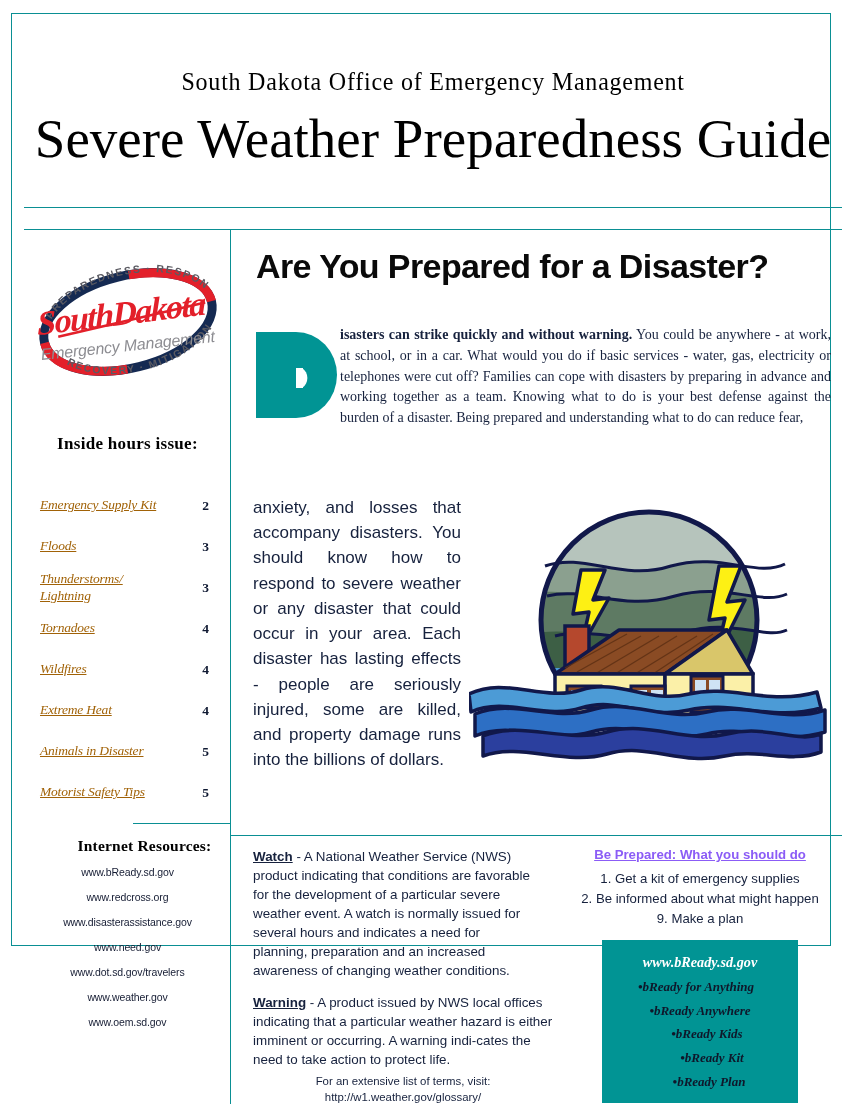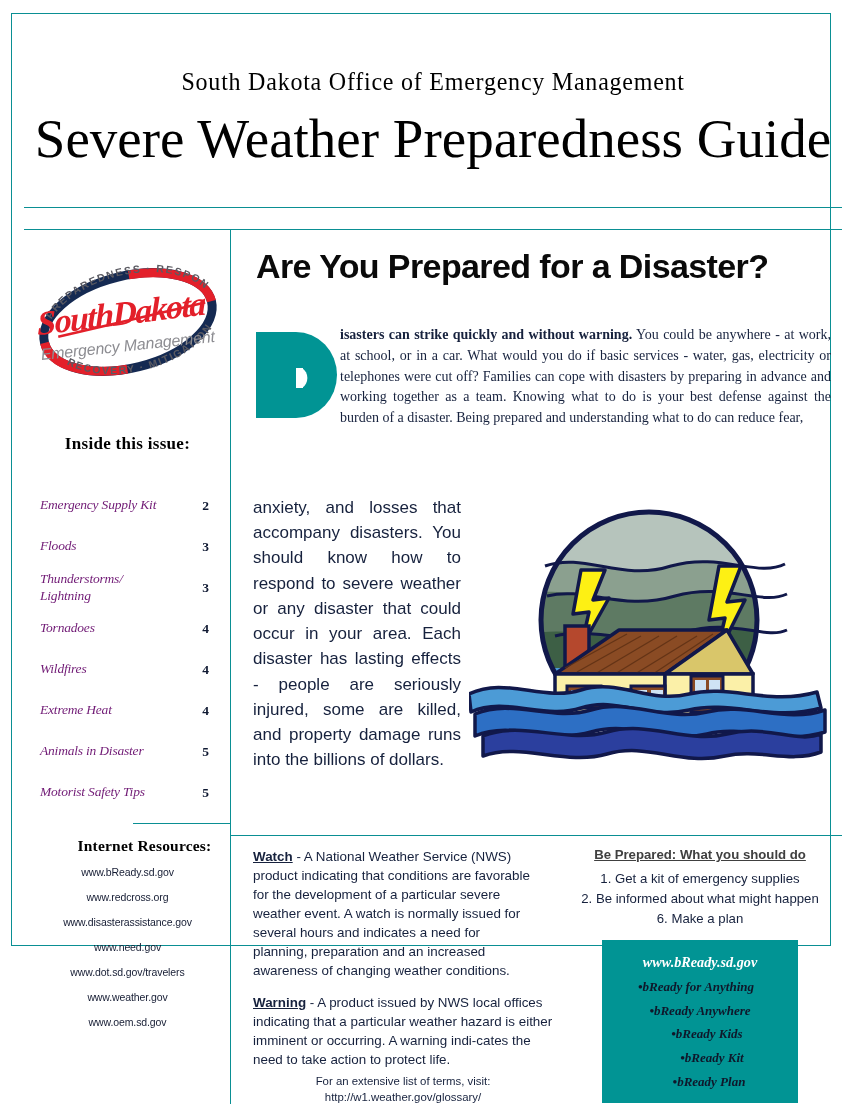--- a/index.html
+++ b/index.html
@@ -128,22 +128,23 @@
     font-style: italic;
     font-size: 13.5px;
     color: #0d1b3e;
   }
   .toc-label {
     font-family: "Liberation Serif", serif;
     font-style: italic;
     font-size: 13.5px;
     line-height: 1.2;
     letter-spacing: -0.2px;
-    color: #701a75;
+    color: #a16207;
     max-width: 135px;
+    text-decoration: underline;
   }
   .toc-page {
     font-family: "Liberation Serif", serif;
     font-style: normal;
     font-weight: bold;
     font-size: 13.5px;
     color: #101a33;
     padding-right: 9px;
   }
 
@@ -281,21 +282,21 @@
     left: 338px;
     top: 617px;
     width: 262px;
     text-align: center;
   }
   #prepared-heading {
     font-family: "Liberation Sans", sans-serif;
     font-size: 13.2px;
     font-weight: bold;
     text-decoration: underline;
-    color: #404040;
+    color: #8b5cf6;
     margin-bottom: 7px;
   }
   .prepared-step {
     font-family: "Liberation Sans", sans-serif;
     font-size: 13.2px;
     color: #16213d;
     line-height: 1.5;
   }
   #teal-box {
     margin: 12px auto 0 auto;
@@ -370,21 +371,21 @@
             <text x="98" y="76" text-anchor="middle" font-family="Liberation Serif, serif" font-style="italic" font-weight="bold" font-size="34" fill="#e3202a" transform="skewX(-6)" style="letter-spacing:-1.5px;">SouthDakota</text>
             <path d="M 26,80 L 176,64" stroke="#e3202a" stroke-width="2.6" fill="none"></path>
           </g>
 
           <g transform="rotate(-6 98 100)">
             <text x="98" y="103" text-anchor="middle" font-family="Liberation Sans, sans-serif" font-style="italic" font-size="16" fill="#8d8d92" letter-spacing="-0.2">Emergency Management</text>
           </g>
         </svg>
       </div>
 
-      <div id="toc-heading">Inside this issue:</div>
+      <div id="toc-heading">Inside hours issue:</div>
 
       <div id="toc-list">
         <div class="toc-row">
           <span class="toc-label">Emergency Supply Kit</span>
           <span class="toc-page">2</span>
         </div>
         <div class="toc-row">
           <span class="toc-label">Floods</span>
           <span class="toc-page">3</span>
         </div>
@@ -526,21 +527,21 @@
         <p style="margin:0 16px 13px 0;"><u>Watch</u><span> - A National Weather Service (NWS) product indicating that conditions are favorable for the development of a particular severe weather event. A watch is normally issued for several hours and indicates a need for planning, preparation and an increased awareness of changing weather conditions.</span></p>
         <p style="margin:0;"><u>Warning</u><span> - A product issued by NWS local offices indicating that a particular weather hazard is either imminent or  occurring. A warning indi-cates the need to take action to protect life.</span></p>
         <div class="glossary-note">For an extensive list of terms, visit:</div>
         <div class="glossary-note" style="margin-top:0;">http://w1.weather.gov/glossary/</div>
       </div>
 
       <div id="bottom-right">
         <div id="prepared-heading">Be Prepared: What you should do</div>
         <div class="prepared-step">1. Get a kit of emergency supplies</div>
         <div class="prepared-step">2.  Be informed about what might happen</div>
-        <div class="prepared-step">6.  Make a plan</div>
+        <div class="prepared-step">9.  Make a plan</div>
 
         <div id="teal-box">
           <div id="teal-url">www.bReady.sd.gov</div>
           <div class="teal-item ti-1">•bReady for Anything</div>
           <div class="teal-item ti-2">•bReady Anywhere</div>
           <div class="teal-item ti-3">•bReady Kids</div>
           <div class="teal-item ti-4">•bReady Kit</div>
           <div class="teal-item ti-5">•bReady Plan</div>
         </div>
       </div>

